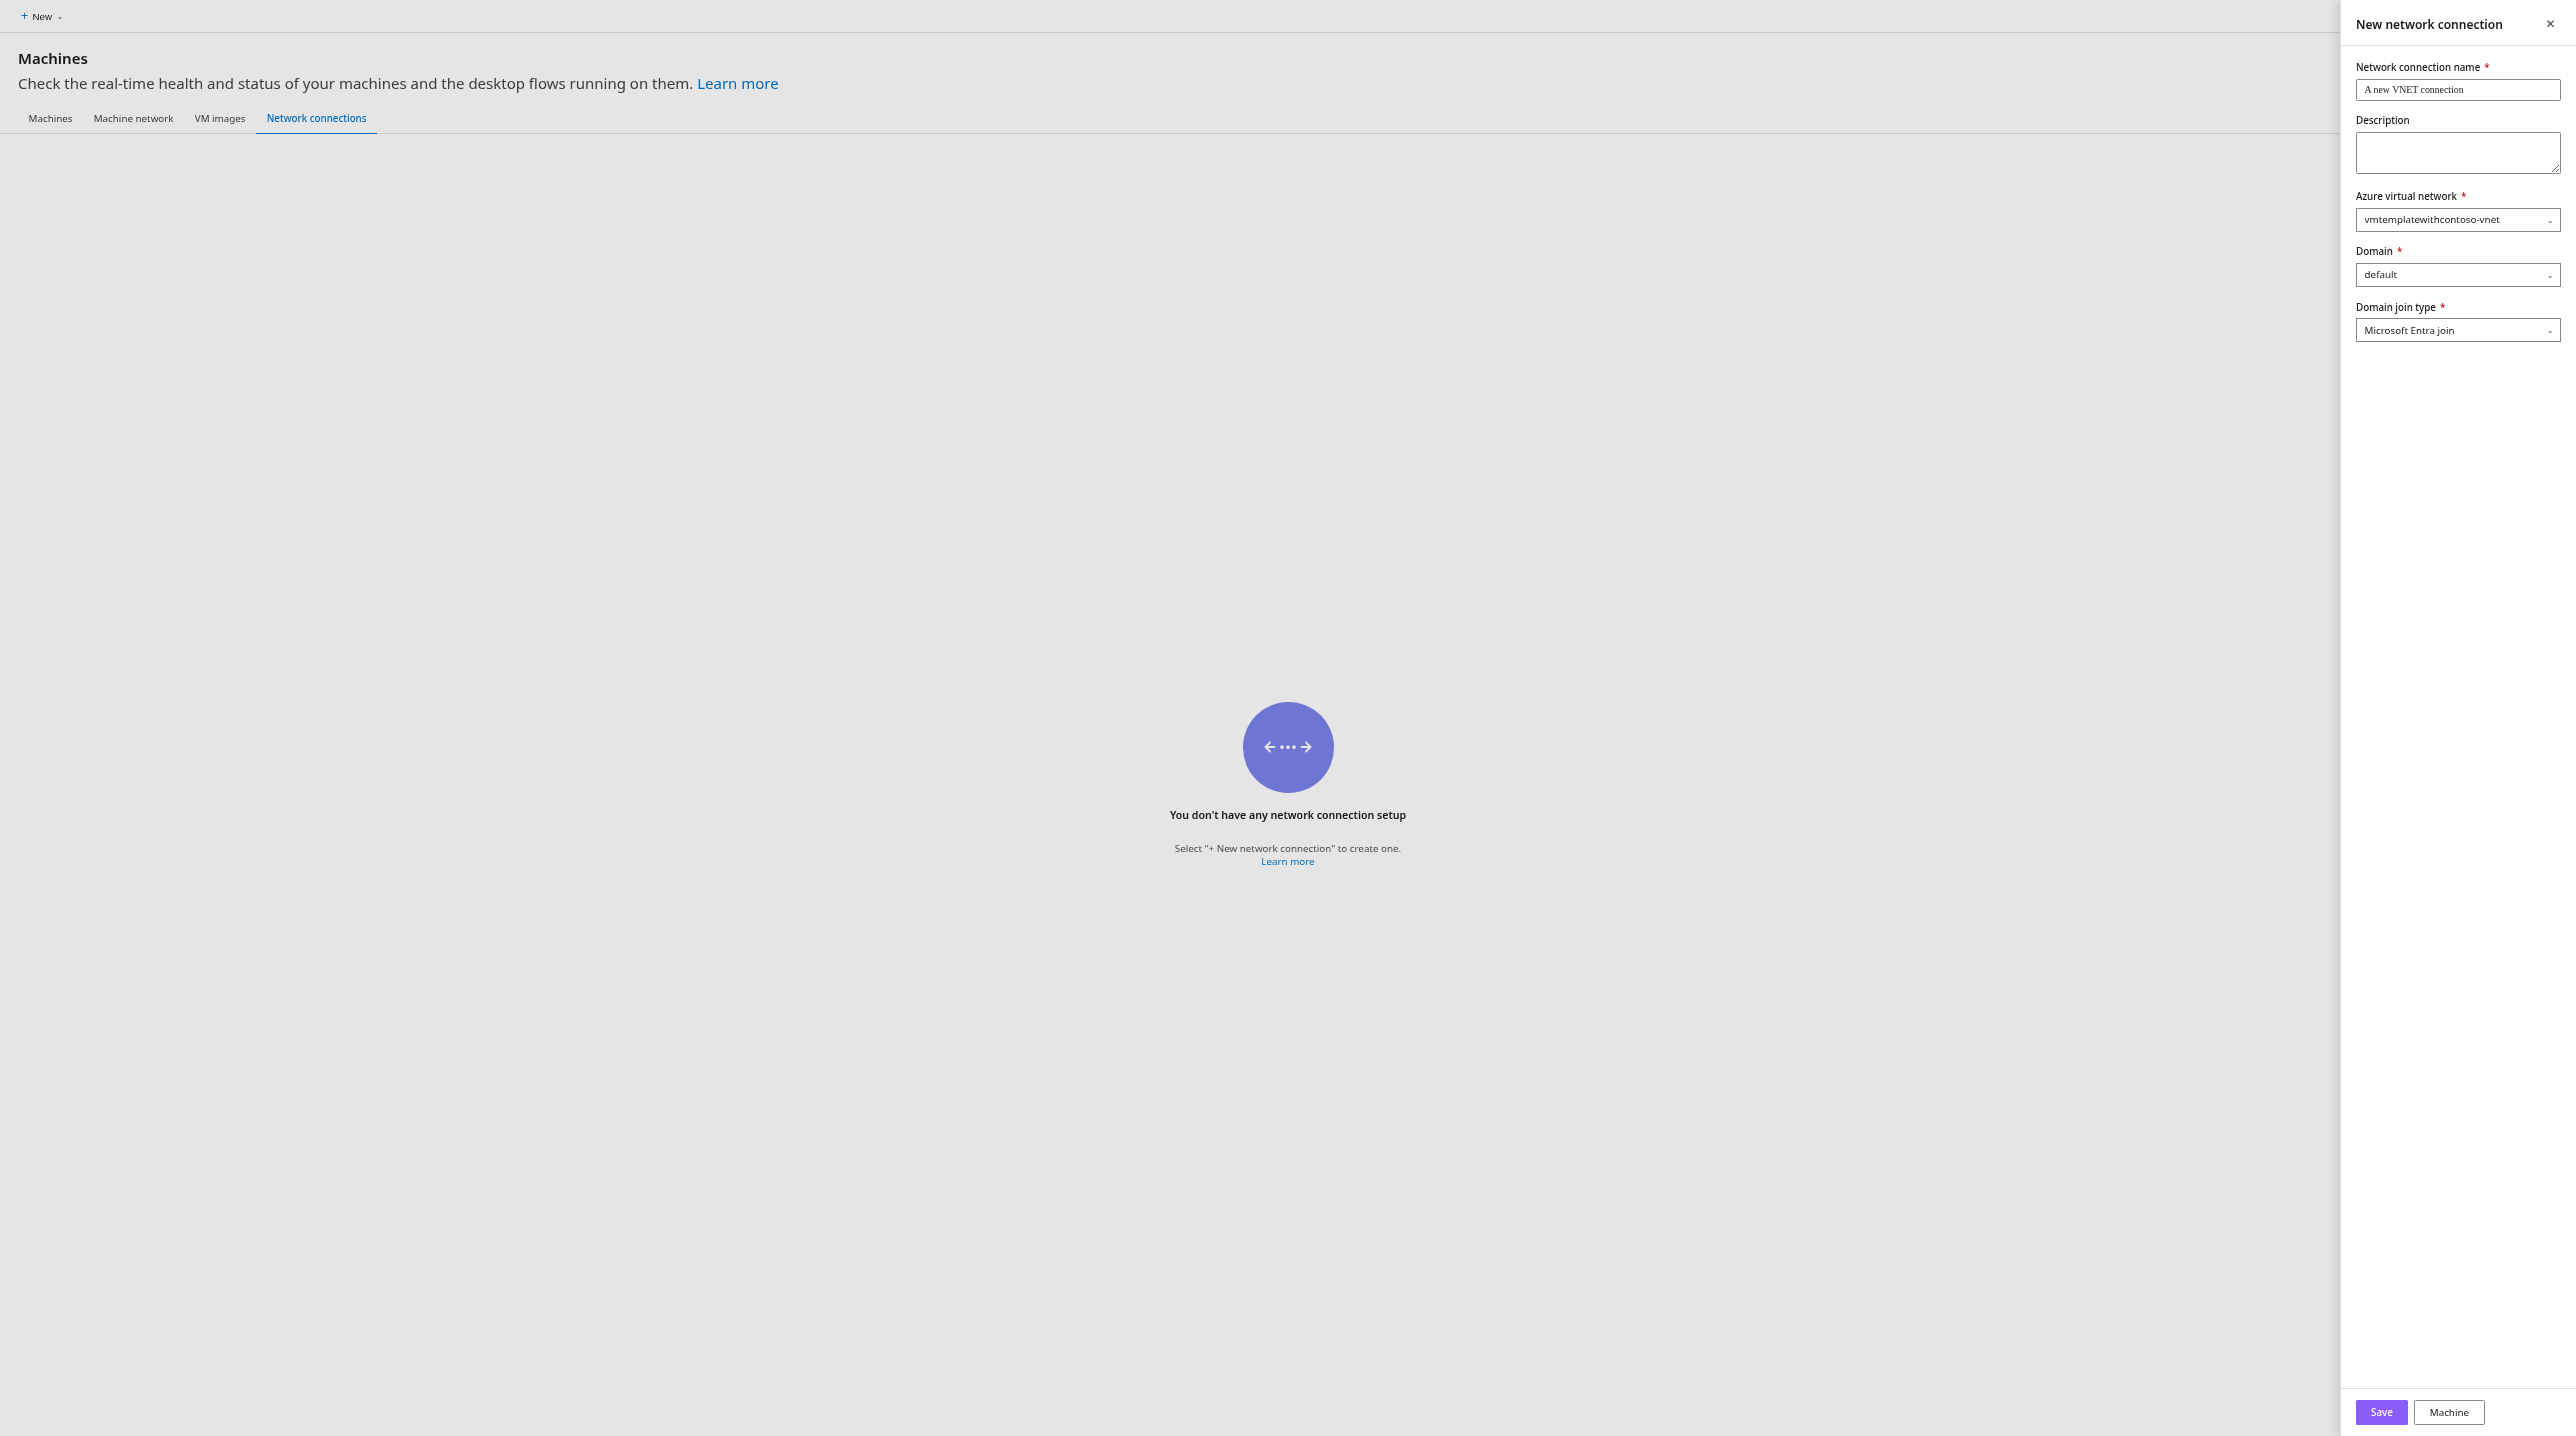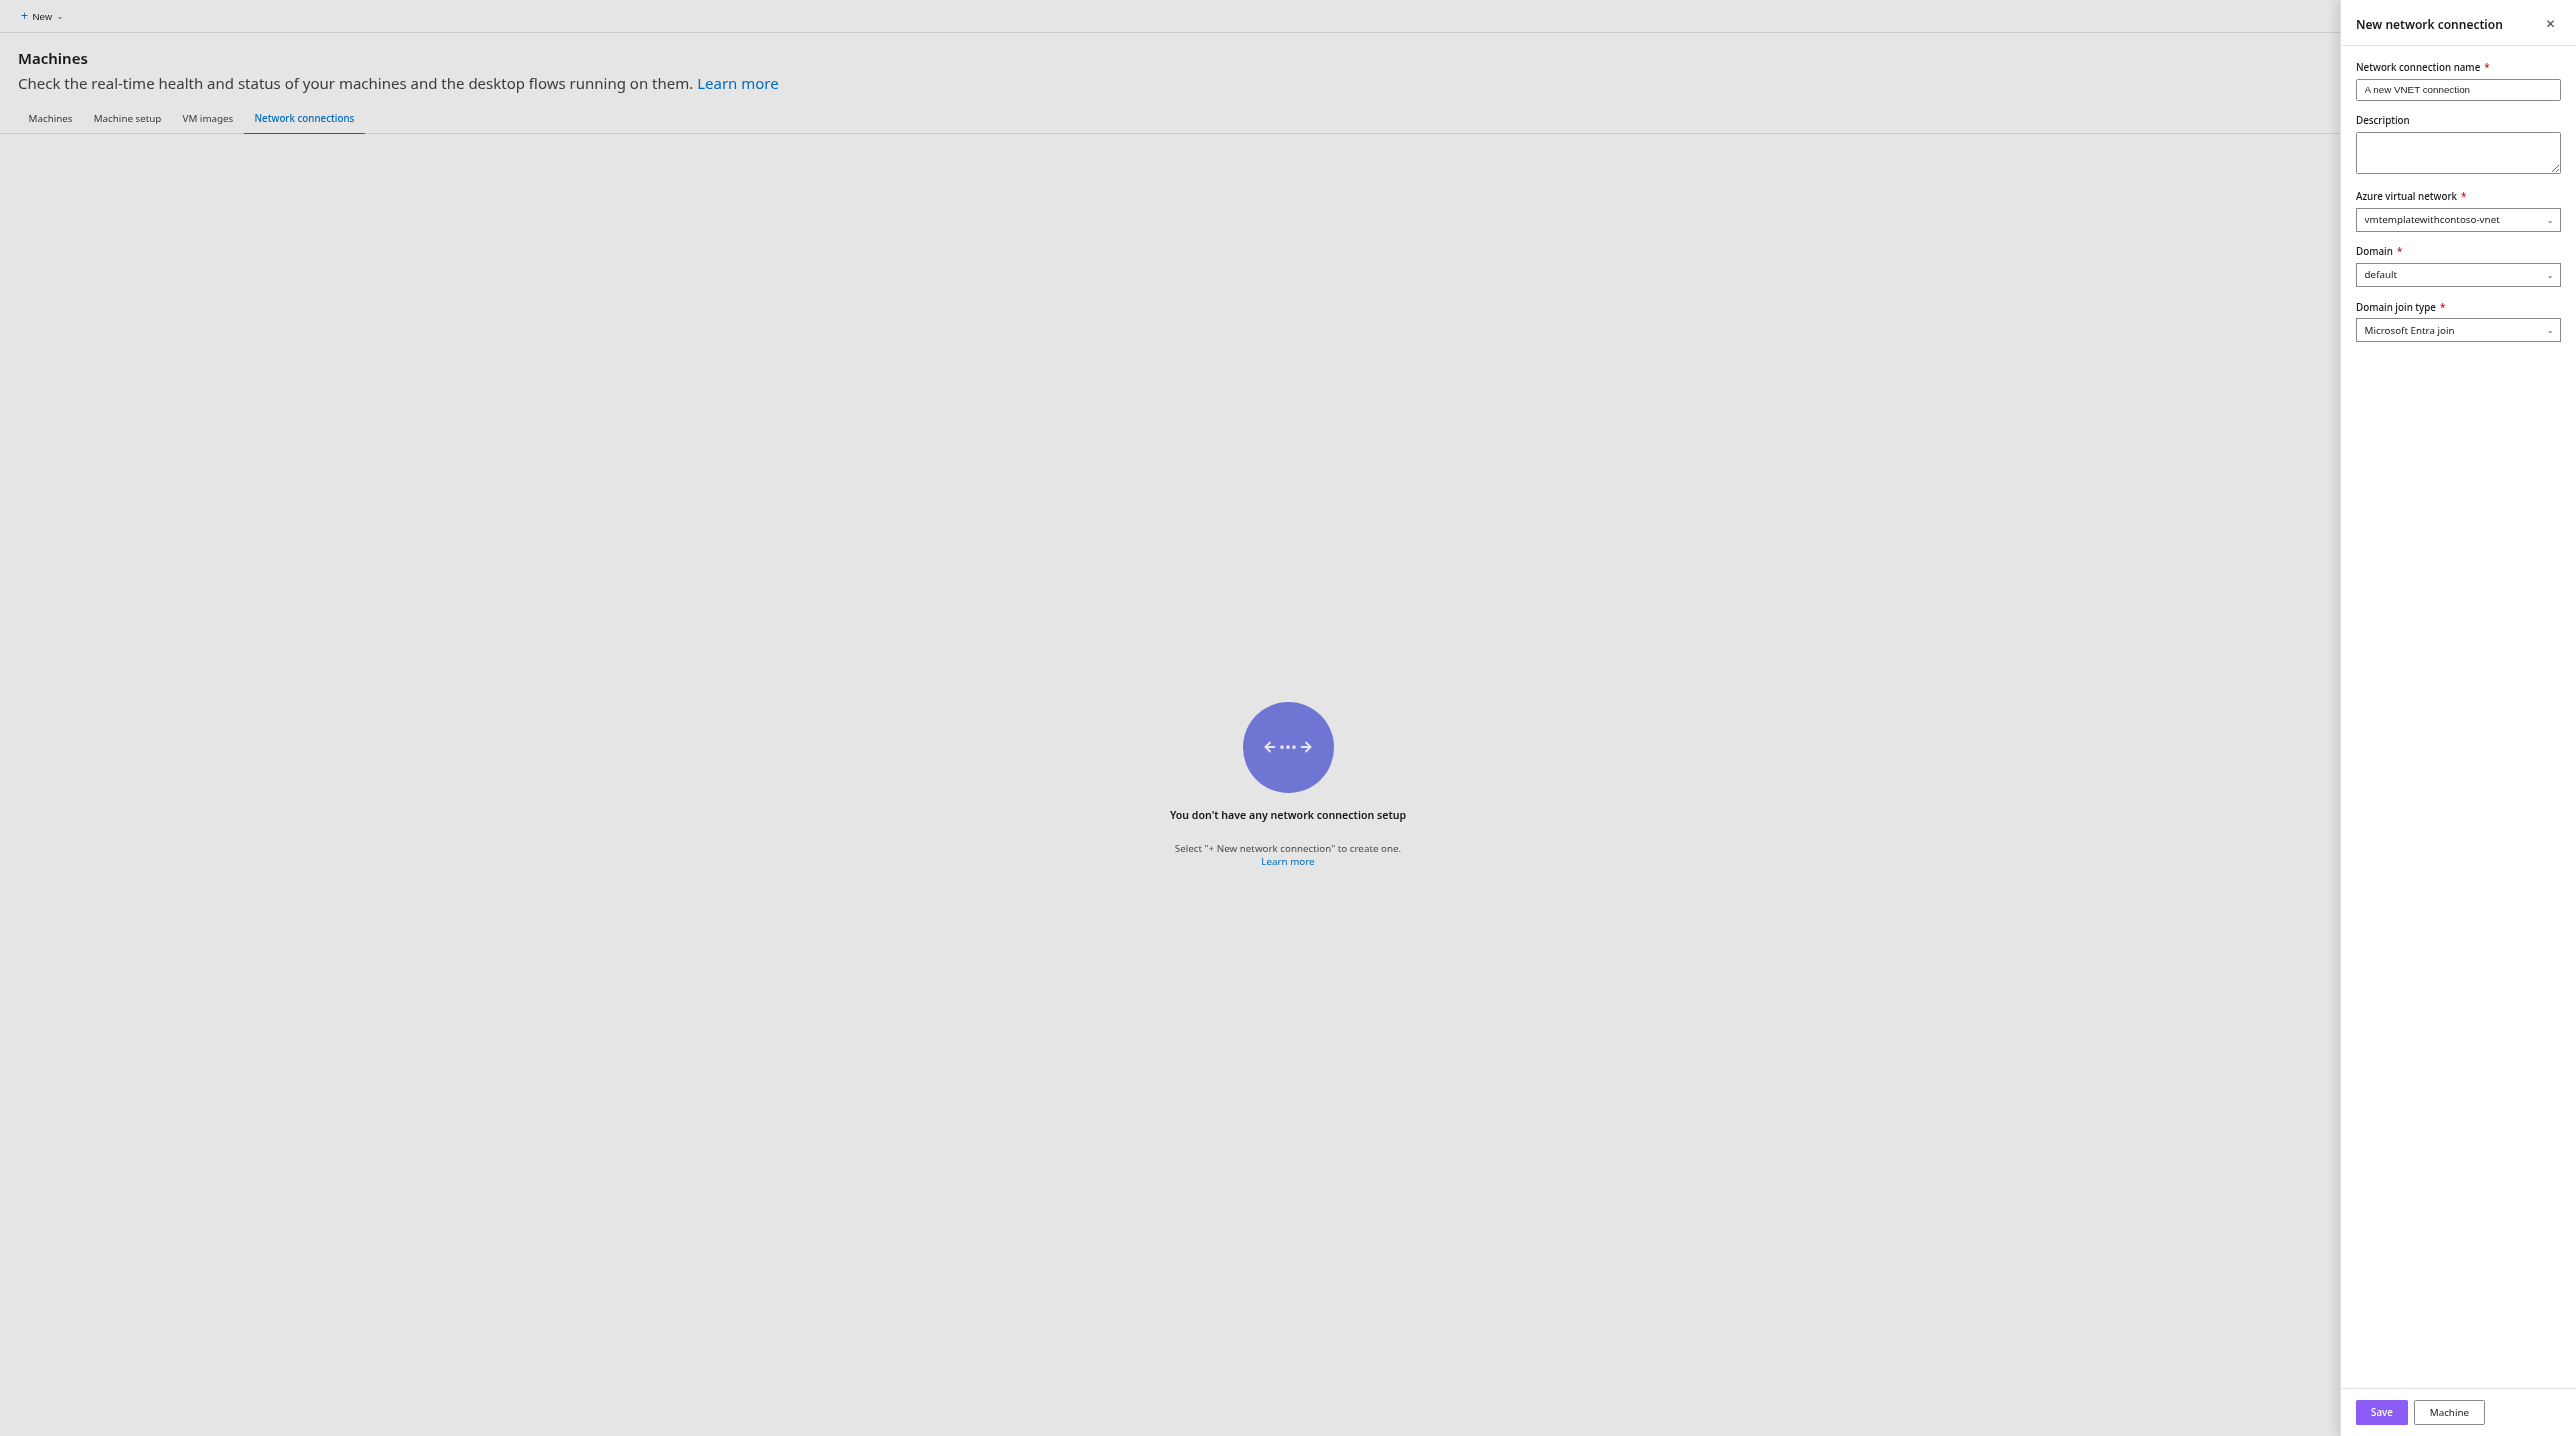--- a/index.html
+++ b/index.html
@@ -205,21 +205,21 @@
     .form-label .required-star {
       color: #c50f1f;
       margin-left: 1.5px;
     }
     .form-input {
       width: 100%;
       padding: 4.5px 7.6px;
       border: 0.8px solid #8a8886;
       border-radius: 1.5px;
       font-size: 9.8px;
-      font-family: Liberation Sans, sans-serif;
+      font-family: Liberation Serif, serif;
       color: #1a1a1a;
       background: #fff;
       outline: none;
     }
 
     .form-textarea {
       width: 100%;
       padding: 4.5px 7.6px;
       border: 0.8px solid #8a8886;
       border-radius: 1.5px;
@@ -303,21 +303,21 @@
   <div class="page-header">
     <div class="page-title">Machines</div>
     <div class="page-subtitle">
       <span>Check the real-time health and status of your machines and the desktop flows running on them.</span>
       <a href="#">Learn more</a>
     </div>
   </div>
 
   <div class="tabs">
     <div class="tab-item">Machines</div>
-    <div class="tab-item">Machine setup</div>
+    <div class="tab-item">Machine network</div>
     <div class="tab-item">VM images</div>
     <div class="tab-item active">Network connections</div>
   </div>
 
   <div class="empty-state">
     <div class="empty-state-icon">
       <svg viewBox="0 0 64 32" fill="none" xmlns="http://www.w3.org/2000/svg">
 
         <polyline points="14,16 2,16" stroke="white" stroke-width="2.5" stroke-linecap="round"></polyline>
         <polyline points="8,10 2,16 8,22" stroke="white" stroke-width="2.5" stroke-linecap="round" stroke-linejoin="round" fill="none"></polyline>

